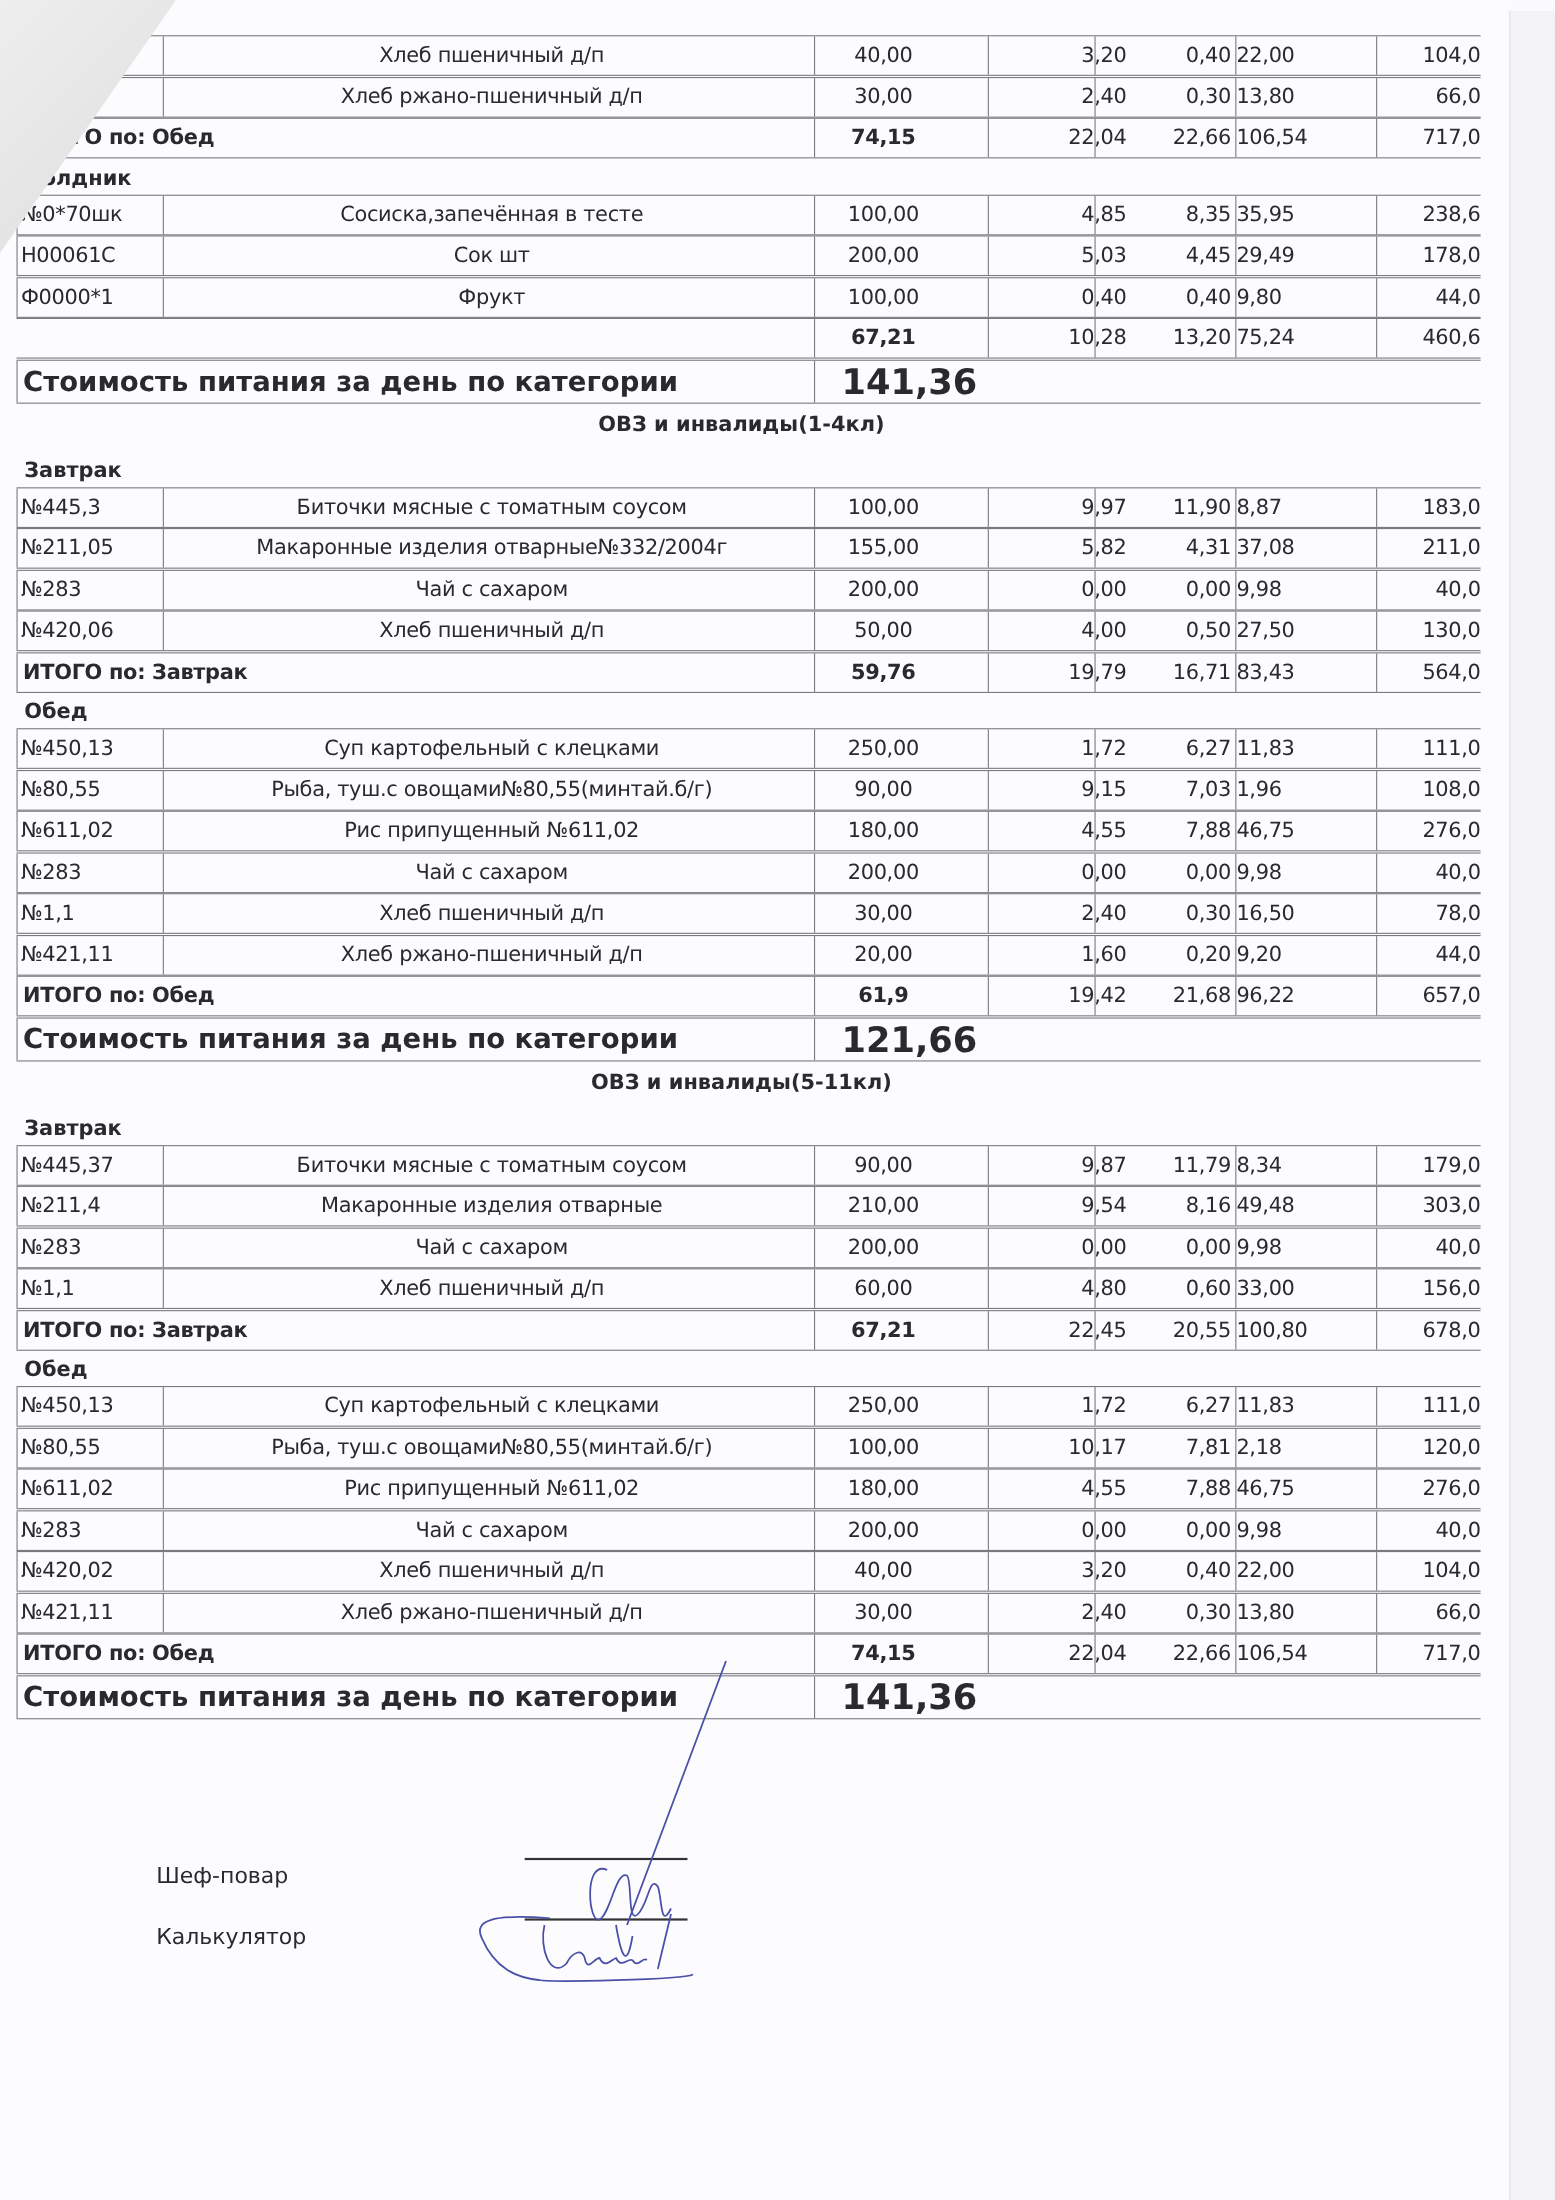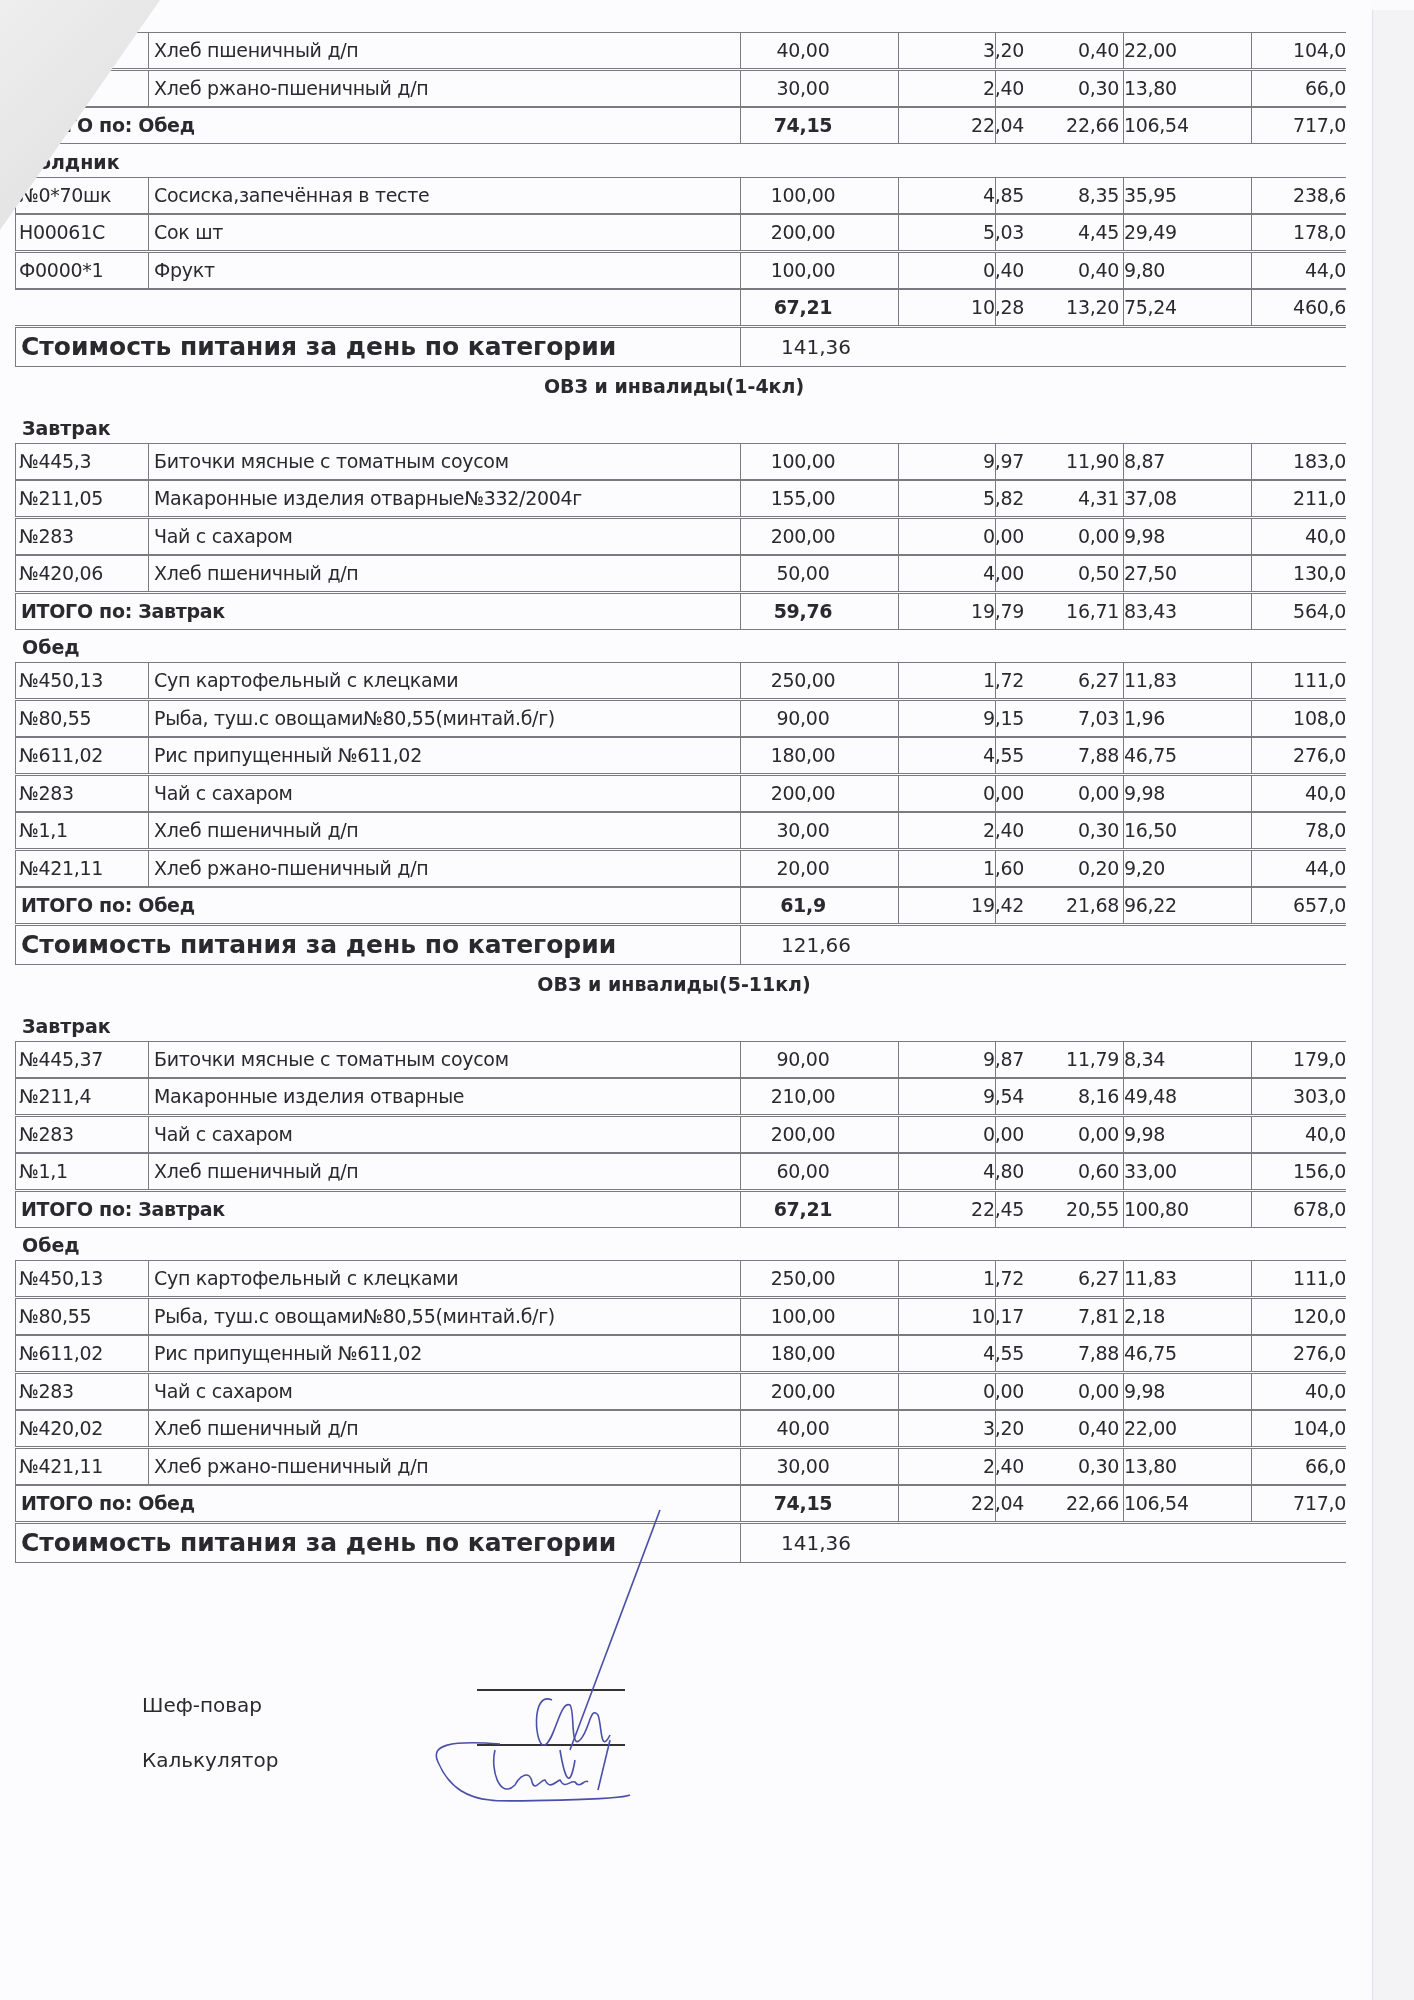--- a/index.html
+++ b/index.html
@@ -7,33 +7,33 @@
          font-family:"DejaVu Sans", sans-serif; color:#2a2a2e; }
   .page { position:absolute; left:0; top:0; width:1370px; height:2000px; background:#fcfcfe; }
   .edge { position:absolute; left:1372px; top:10px; width:42px; height:1990px; background:#f3f3f5; border-left:1px solid #e2e2e6; }
   .foldshape { position:absolute; left:0; top:0; width:160px; height:230px;
           background:linear-gradient(135deg,#eeeeee 0%,#e4e4e4 60%,#d8d8d8 100%);
           clip-path:polygon(0 0, 100% 0, 0 100%); }
   .row { position:absolute; left:15px; width:1331px; height:37px; border-bottom:1.5px solid #7a7a80; border-top:1.5px solid #7a7a80; box-sizing:border-box; }
   .cell { position:absolute; top:0; height:100%; box-sizing:border-box; border-left:1.5px solid #7a7a80;
           font-size:19px; line-height:35px; white-space:nowrap; overflow:hidden; letter-spacing:-0.3px; }
   .c-code { left:0; width:133px; padding-left:3px; }
-  .c-name { left:133px; width:592px; padding-left:5px; }
+  .c-name { left:133px; width:592px; padding-left:5px;text-align:center; }
   .c-mass { left:725px; width:125px; text-align:center; }
   .c-p { left:850px; width:130px; text-align:right; padding-right:4px;margin-left:33px; }
   .c-f { left:980px; width:128px; text-align:right; padding-right:4px; }
   .c-c { left:1108px; width:128px; padding-right:4px; }
   .c-e { left:1236px; width:95px; text-align:right; padding-right:0; border-right:none; }
   .total .c-label { left:0; width:725px; padding-left:5px; font-weight:bold; font-size:19px; }
   .total .c-mass { font-weight:bold; }
   .cost { position:absolute; left:15px; width:1331px; height:40px; border-top:1.5px solid #7a7a80; border-bottom:1.5px solid #7a7a80; box-sizing:border-box; }
   .cost .lbl { position:absolute; left:0; top:0; width:725px; height:100%; padding-left:5px; box-sizing:border-box;
                font-weight:bold; font-size:25px; line-height:38px; border-left:1.5px solid #7a7a80; }
-  .cost .val { position:absolute; left:725px; top:0; width:200px; height:100%; padding-left:40px; box-sizing:border-box;
-               font-weight:normal; font-size:20px; line-height:38px; border-left:1.5px solid #7a7a80; }
+  .cost .val { position:absolute; left:725px; top:0; width:200px; height:100%; padding-left:24px; box-sizing:border-box;
+               font-weight:bold; font-size:32px; line-height:38px; border-left:1.5px solid #7a7a80; }
   .meal { position:absolute; left:22px; font-weight:bold; font-size:19px; line-height:30px; }
   .cat { position:absolute; left:0; width:1308px; text-align:center; font-weight:bold; font-size:19px; line-height:30px; padding-left:40px; box-sizing:border-box; }
   .sigline { position:absolute; left:477px; width:148px; border-top:2px solid #333; }
   .siglabel { position:absolute; left:142px; font-size:20px; }
   .sig { position:absolute; }
 </style>
 </head>
 <body>
 
 <div class="page"></div>

